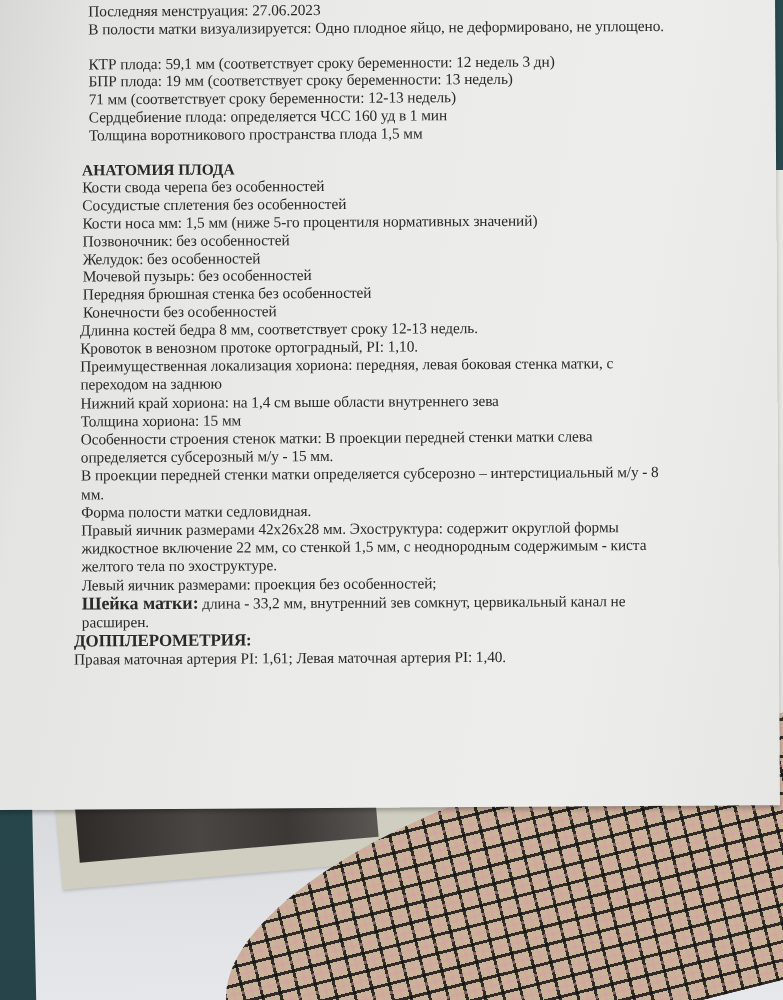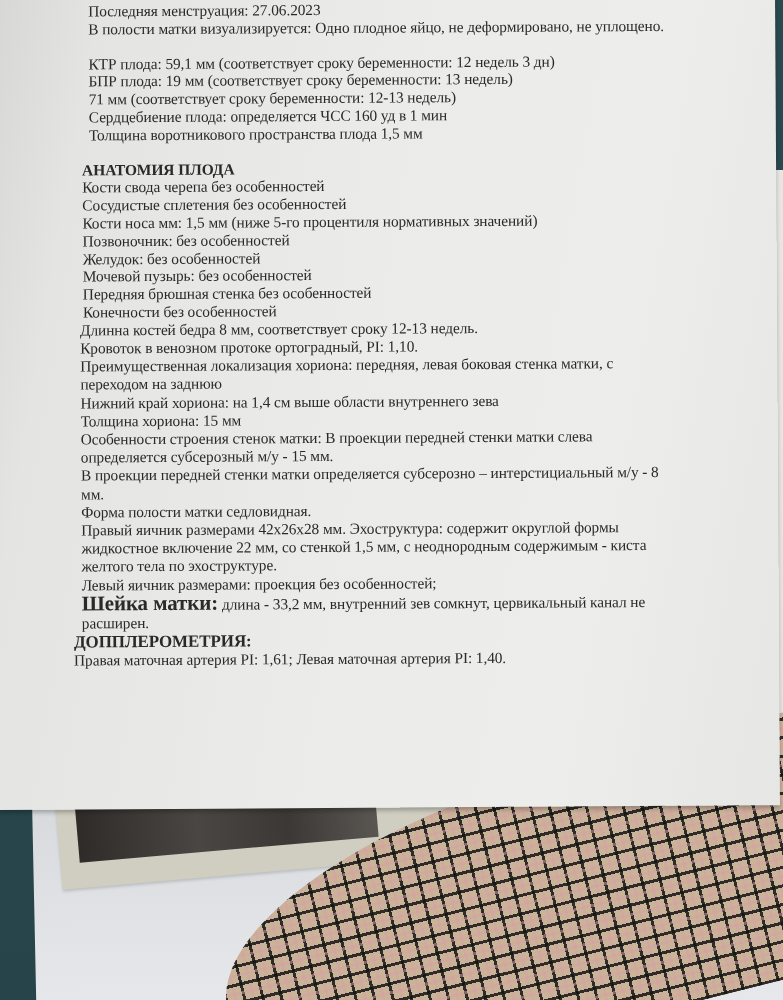--- a/index.html
+++ b/index.html
@@ -54,21 +54,21 @@
       box-shadow: 0 3px 4px rgba(0,0,0,0.25);
     }
     .report-text {
       position: absolute; left: 72px; top: 8px; width: 680px;
       color: #2a2a2a; font-size: 15.4px; line-height: 17.8px;
       letter-spacing: -0.1px;
     }
     .line { white-space: nowrap; }
     .gap { height: 17px; }
     .heading { font-weight: bold; font-size: 15.5px; }
-    .cervix-label { font-weight: bold; font-size: 21px; font-family: Liberation Serif, serif; }
+    .cervix-label { font-weight: bold; font-size: 18px; font-family: Liberation Serif, serif; }
     .doppler-heading { font-weight: bold; font-size: 17px; margin-top: 1px; }
     .section-anatomy { margin-left: 19px; }
     .section-top { margin-left: 26px; }
     .section-lower { margin-left: 16px; }
     .section-bottom { margin-left: 8px; }
     .line-loose { line-height: 18.2px; }
   </style>
 </head>
 <body>
 

